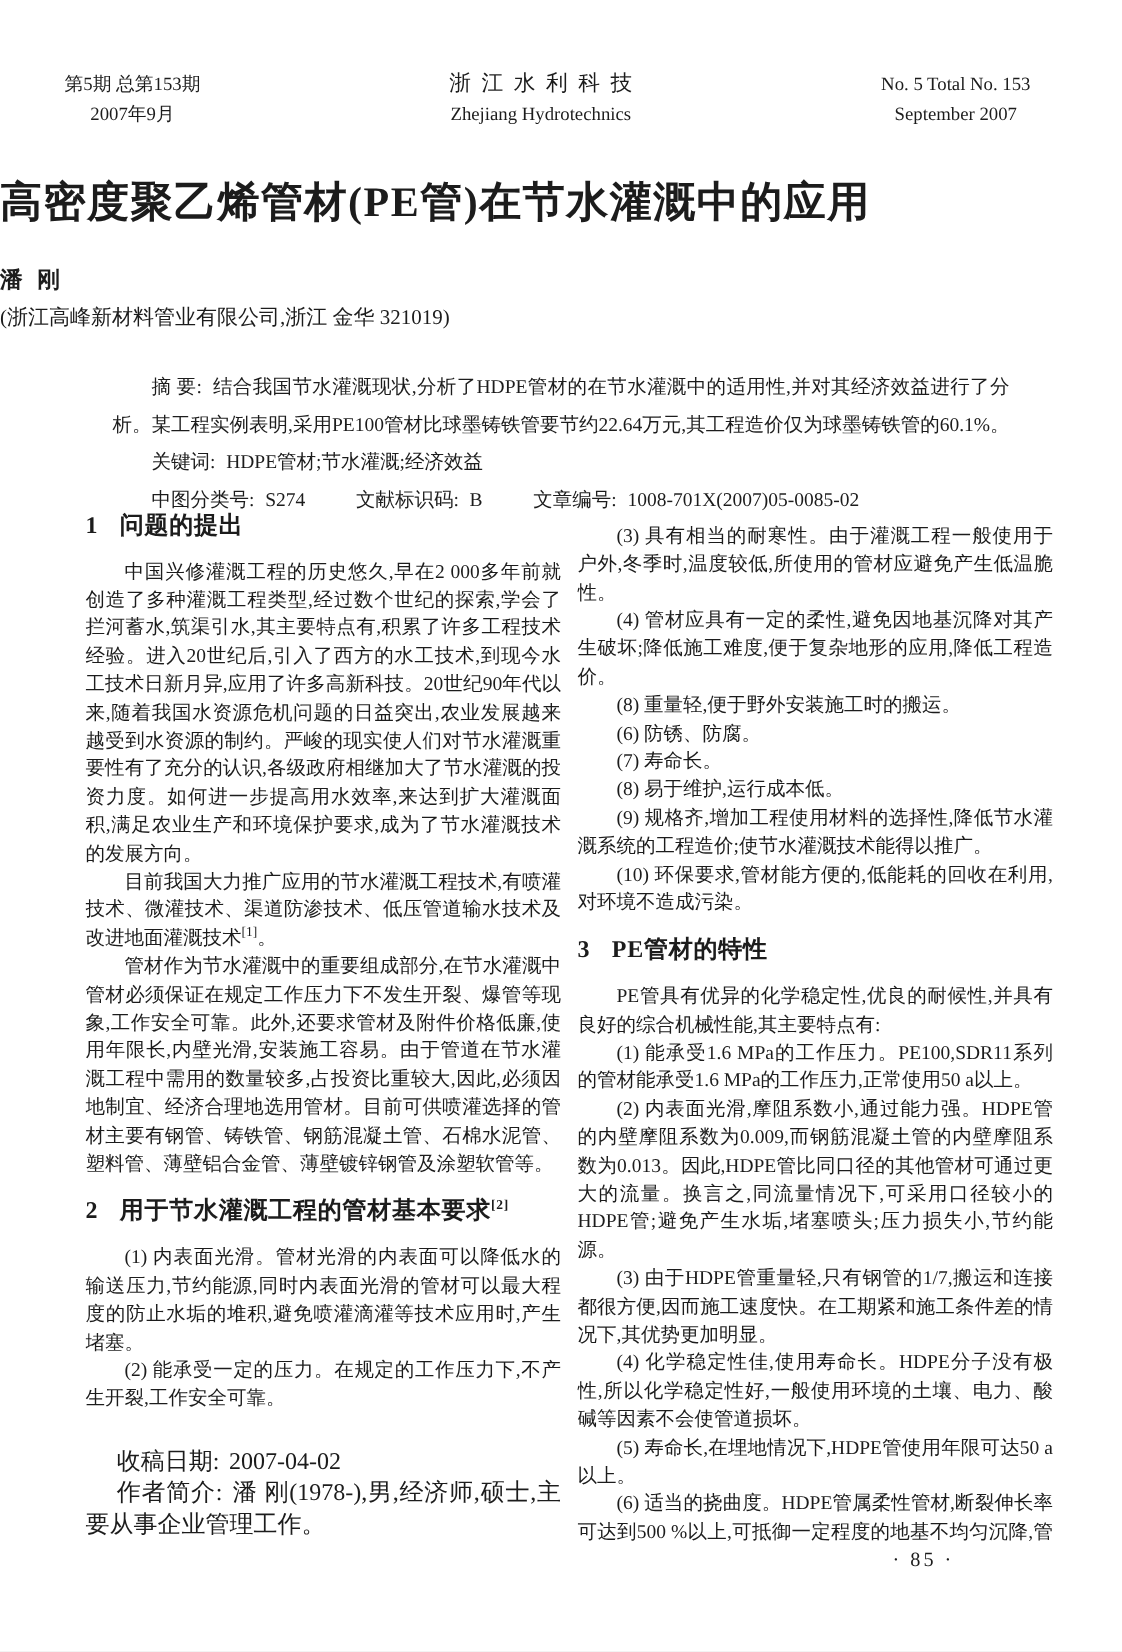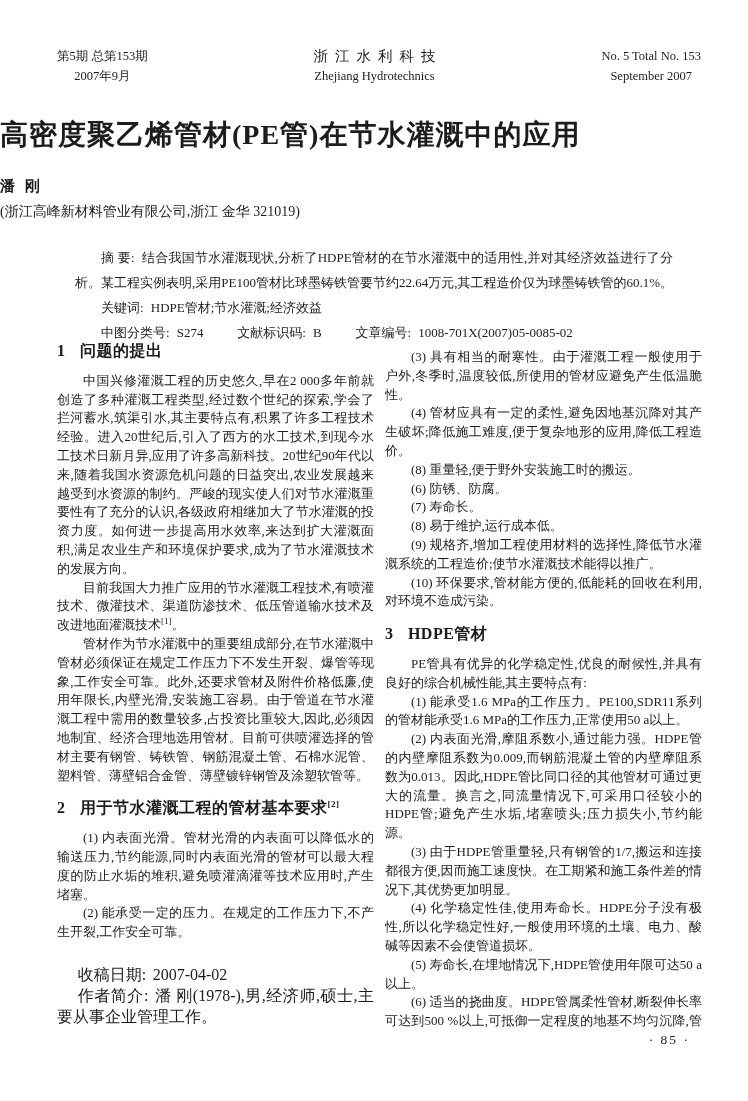--- a/index.html
+++ b/index.html
@@ -4,21 +4,21 @@
 <style>
   html,body{margin:0;padding:0;background:#e9e9e9;}
   .page{
     position:relative;width:748px;height:1101px;margin:0 auto;
     background:#ffffff;color:#1c1c1c;
     font-family:"Liberation Serif","DejaVu Serif",serif;
     overflow:hidden;
   }
   
   .jheader{
-    position:absolute;left:57px;top:46px;width:644px;
+    position:absolute;left:43px;top:46px;width:644px;
     display:flex;justify-content:space-between;align-items:flex-start;
     font-size:12.5px;line-height:20px;gap:48px;
   }
   .jh-block{text-align:center;white-space:nowrap;}
   .jh-cn{font-size:14.5px;letter-spacing:7px;text-indent:7px;}
   .jh-en{font-size:12.5px;}
   
   .title{
     position:absolute;left:0;right:0;top:116px;margin:0;
     font-size:28px;font-weight:bold;letter-spacing:1px;
@@ -46,21 +46,21 @@
   .sec.first{margin-top:2px;}
   .secnum{margin-right:0.9em;}
   sup{font-size:9px;line-height:0;}
   
   .footnote{position:absolute;left:57px;top:964px;width:317px;font-size:16px;line-height:21px;}
   .footnote p{margin:0;text-indent:1.3em;text-align:justify;}
   .footnote .lab{margin-right:0.4em;}
   
   .pagenum{
     position:absolute;left:595px;top:1032px;width:95px;
-    text-align:right;font-size:13.5px;letter-spacing:2px;
+    text-align:left;font-size:13.5px;letter-spacing:2px;
   }
 </style>
 </head>
 <body>
 
 <div class="page">
 
   <div class="jheader">
     <div class="jh-block">
       <div>第5期 总第153期</div>
@@ -98,21 +98,21 @@
 
   <div class="col col-right">
     <p class="body">(3) 具有相当的耐寒性。由于灌溉工程一般使用于户外,冬季时,温度较低,所使用的管材应避免产生低温脆性。</p>
     <p class="body">(4) 管材应具有一定的柔性,避免因地基沉降对其产生破坏;降低施工难度,便于复杂地形的应用,降低工程造价。</p>
     <p class="body">(8) 重量轻,便于野外安装施工时的搬运。</p>
     <p class="body">(6) 防锈、防腐。</p>
     <p class="body">(7) 寿命长。</p>
     <p class="body">(8) 易于维护,运行成本低。</p>
     <p class="body">(9) 规格齐,增加工程使用材料的选择性,降低节水灌溉系统的工程造价;使节水灌溉技术能得以推广。</p>
     <p class="body">(10) 环保要求,管材能方便的,低能耗的回收在利用,对环境不造成污染。</p>
-    <h2 class="sec"><span class="secnum">3</span><span>HDPE管材</span></h2>
+    <h2 class="sec"><span class="secnum">3</span><span>PE管材的特性</span></h2>
     <p class="body">PE管具有优异的化学稳定性,优良的耐候性,并具有良好的综合机械性能,其主要特点有:</p>
     <p class="body">(1) 能承受1.6 MPa的工作压力。PE100,SDR11系列的管材能承受1.6 MPa的工作压力,正常使用50 a以上。</p>
     <p class="body">(2) 内表面光滑,摩阻系数小,通过能力强。HDPE管的内壁摩阻系数为0.009,而钢筋混凝土管的内壁摩阻系数为0.013。因此,HDPE管比同口径的其他管材可通过更大的流量。换言之,同流量情况下,可采用口径较小的HDPE管;避免产生水垢,堵塞喷头;压力损失小,节约能源。</p>
     <p class="body">(3) 由于HDPE管重量轻,只有钢管的1/7,搬运和连接都很方便,因而施工速度快。在工期紧和施工条件差的情况下,其优势更加明显。</p>
     <p class="body">(4) 化学稳定性佳,使用寿命长。HDPE分子没有极性,所以化学稳定性好,一般使用环境的土壤、电力、酸碱等因素不会使管道损坏。</p>
     <p class="body">(5) 寿命长,在埋地情况下,HDPE管使用年限可达50 a以上。</p>
     <p class="body">(6) 适当的挠曲度。HDPE管属柔性管材,断裂伸长率可达到500 %以上,可抵御一定程度的地基不均匀沉降,管道接口严密,无渗漏;十分适用于地形复杂,地基易发生</p>
   </div>
 
   <div class="footnote">

